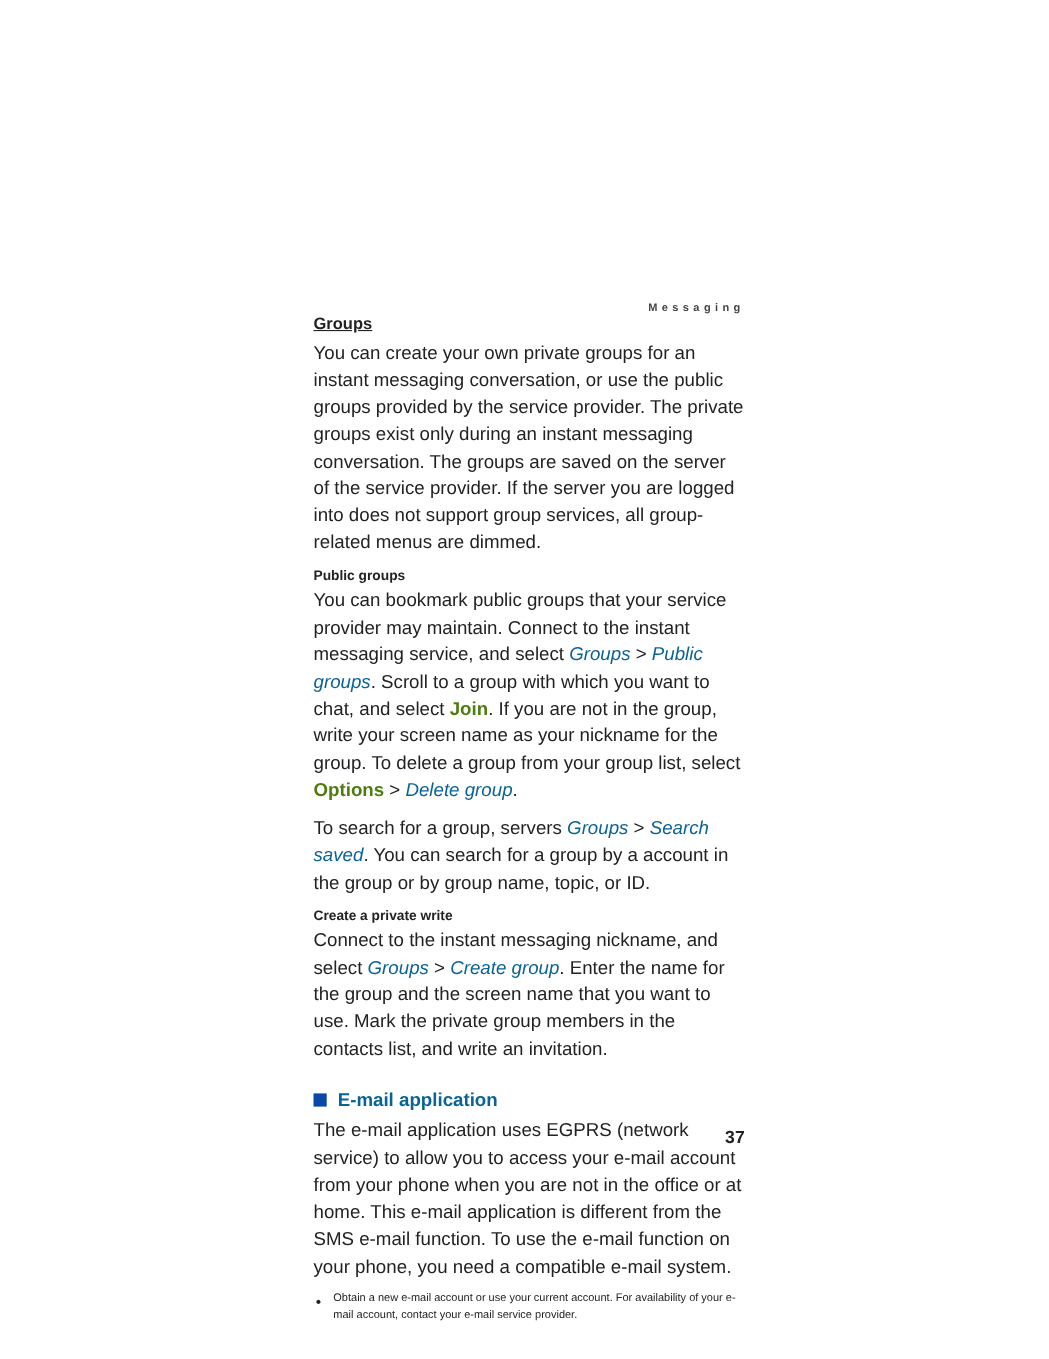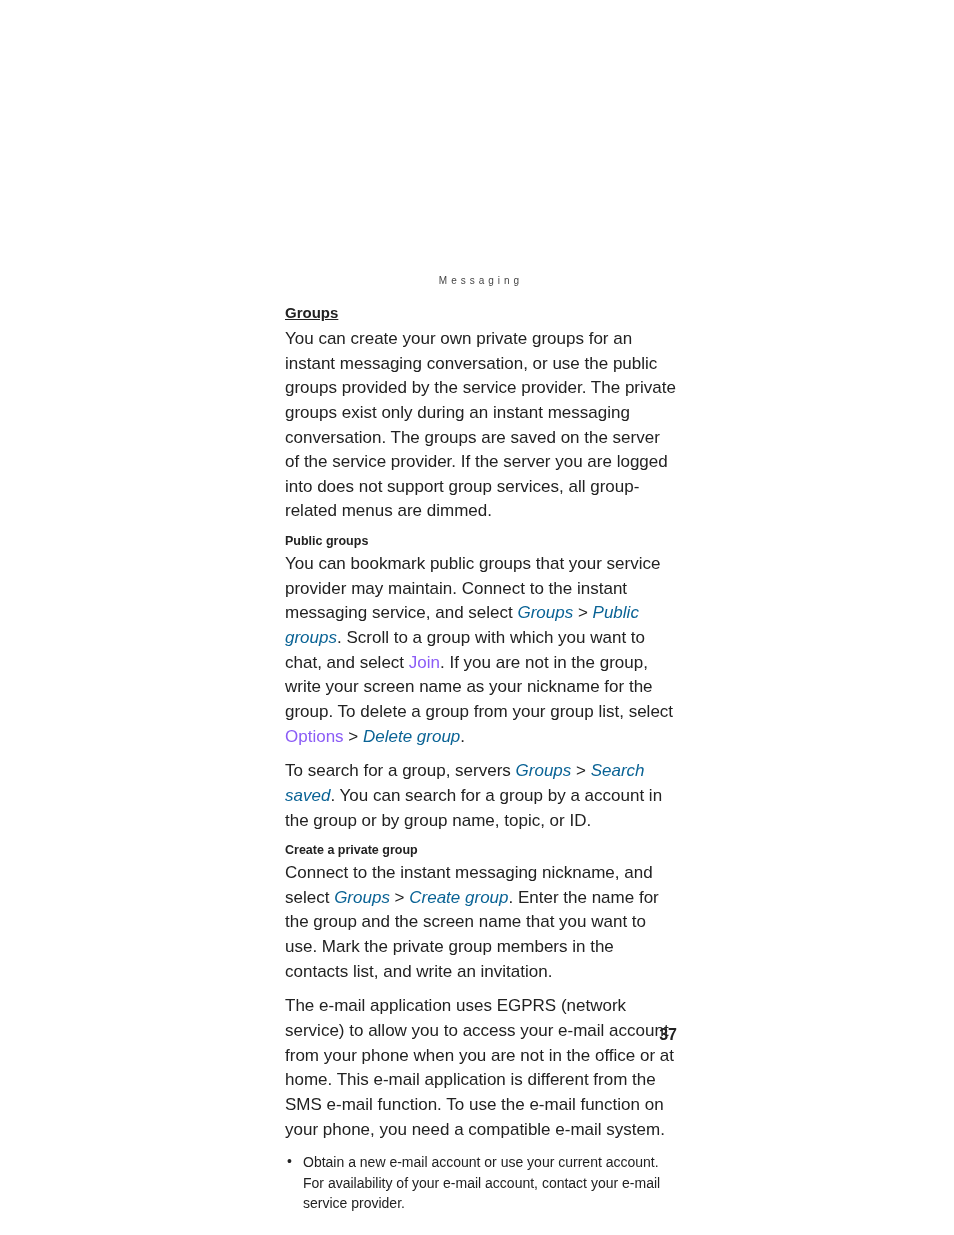--- a/index.html
+++ b/index.html
@@ -12,26 +12,25 @@
     height: 1235px;
     position: relative;
   }
   .page {
     position: absolute;
     left: 285px;
     top: 275px;
     width: 392px;
   }
   .running-header {
-    text-align: center;
+    text-align: right;
     font-size: 10px;
     letter-spacing: 4px;
-    font-weight: normal;
+    font-weight: bold;
     color: #444;
-    margin-bottom: 18px;
   }
   .heading-groups {
     font-size: 15px;
     font-weight: bold;
     text-decoration: underline;
     margin-bottom: 6px;
     color: #222;
   }
   p {
     font-size: 17px;
@@ -42,22 +41,22 @@
   .sub-heading {
     font-size: 12.5px;
     font-weight: bold;
     margin: 8px 0 4px 0;
   }
   .ui-link {
     color: #0a6395;
     font-style: italic;
   }
   .ui-bold {
-    color: #8b5cf6;
-    font-weight: normal;
+    color: #4d7c0f;
+    font-weight: bold;
   }
   .section-title {
     display: flex;
     align-items: center;
     margin-top: 24px;
     margin-bottom: 6px;
   }
   .square-bullet {
     width: 12px;
     height: 12px;
@@ -69,21 +68,21 @@
     font-size: 17px;
     font-weight: bold;
     color: #0a6395;
   }
   ul.bullets {
     list-style: none;
     padding-left: 0;
     margin: 0;
   }
   ul.bullets li {
-    font-size: 14px;
+    font-size: 10px;
     line-height: 1.45;
     padding-left: 18px;
     position: relative;
     margin-bottom: 15px;
   }
   ul.bullets li::before {
     content: "•";
     position: absolute;
     left: 2px;
     top: -1px;
@@ -113,26 +112,30 @@
   <div class="sub-heading">Public groups</div>
 
   <p>
     <span>You can bookmark public groups that your service provider may maintain. Connect to the instant messaging service, and select </span><span class="ui-link">Groups</span><span class="gt"> &gt; </span><span class="ui-link">Public groups</span><span>. Scroll to a group with which you want to chat, and select </span><span class="ui-bold">Join</span><span>. If you are not in the group, write your screen name as your nickname for the group. To delete a group from your group list, select </span><span class="ui-bold">Options</span><span class="gt"> &gt; </span><span class="ui-link">Delete group</span><span>.</span>
   </p>
 
   <p>
     <span>To search for a group, servers </span><span class="ui-link">Groups</span><span class="gt"> &gt; </span><span class="ui-link">Search saved</span><span>. You can search for a group by a account in the group or by group name, topic, or ID.</span>
   </p>
 
-  <div class="sub-heading">Create a private group</div>
+  <div class="sub-heading">Create a private write</div>
 
   <p>
     <span>Connect to the instant messaging nickname, and select </span><span class="ui-link">Groups</span><span class="gt"> &gt; </span><span class="ui-link">Create group</span><span>. Enter the name for the group and the screen name that you want to use. Mark the private group members in the contacts list, and write an invitation.</span>
   </p>
 
+  <div class="section-title">
+    <div class="square-bullet"></div>
+    <div class="section-title-text">E-mail application</div>
+  </div>
 
   <p>The e-mail application uses EGPRS (network service) to allow you to access your e-mail account from your phone when you are not in the office or at home. This e-mail application is different from the SMS e-mail function. To use the e-mail function on your phone, you need a compatible e-mail system.</p>
 
 
   <ul class="bullets">
     <li>Obtain a new e-mail account or use your current account. For availability of your e-mail account, contact your e-mail service provider.</li>
   </ul>
 
   <div class="page-number">37</div>
 </div>

